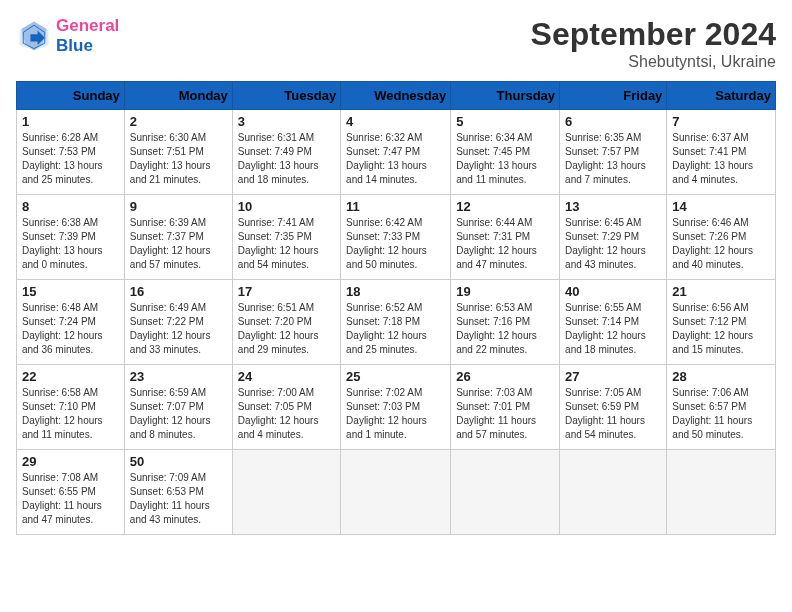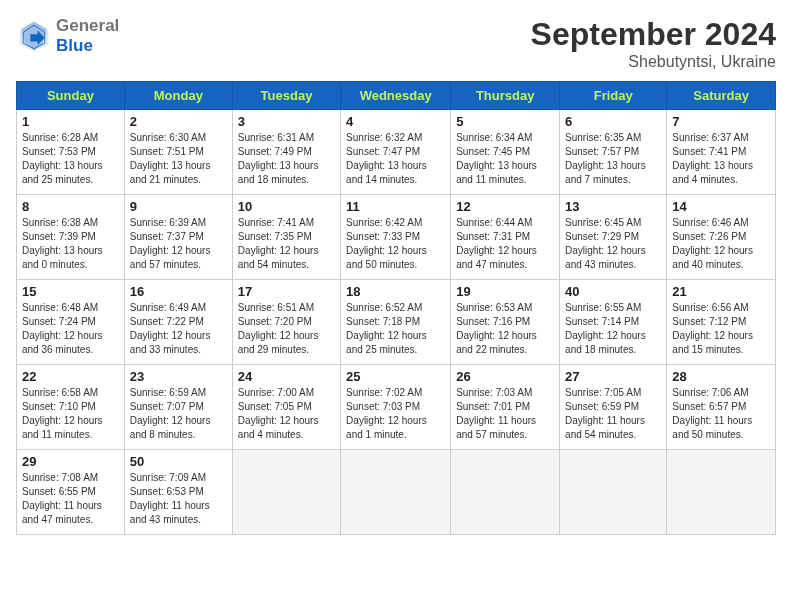--- a/index.html
+++ b/index.html
@@ -37,25 +37,25 @@
       font-size: 16px;
       color: #555;
     }
     .calendar {
       width: 100%;
       border-collapse: collapse;
       border: 1px solid #ccc;
     }
     .calendar th {
       background: #1565c0;
-      color: #bef264;
+      color: #000000;
       font-size: 13px;
       font-weight: bold;
       padding: 6px 4px;
-      text-align: center;
+      text-align: right;
       border: 1px solid #1255a0;
     }
     .calendar td {
       vertical-align: top;
       border: 1px solid #ccc;
       padding: 4px 5px;
       width: 113px;
       min-height: 80px;
       background: #fff;
       font-size: 10.5px;
@@ -86,21 +86,21 @@
 <div class="header">
   <div class="logo">
     <svg class="logo-icon" viewBox="0 0 40 40">
       <polygon points="20,4 36,14 36,30 20,36 4,30 4,14" fill="#1565c0" opacity="0.15"></polygon>
       <polygon points="20,8 32,16 32,28 20,34 8,28 8,16" fill="none" stroke="#1565c0" stroke-width="1"></polygon>
       <polygon points="20,4 34,12 30,28 20,36 10,28 6,12" fill="#1565c0" opacity="0.3"></polygon>
 
       <polygon points="16,18 24,18 24,14 32,22 24,30 24,26 16,26" fill="#1565c0"></polygon>
     </svg>
     <div>
-      <div style="font-size:17px;font-weight:bold;color:#737373;">General</div>
+      <div style="font-size:17px;font-weight:bold;color:#ec4899;">General</div>
       <div style="font-size:17px;font-weight:bold;color:#1565c0;">Blue</div>
     </div>
   </div>
   <div class="title-area">
     <div class="month-title">September 2024</div>
     <div class="subtitle">Shebutyntsi, Ukraine</div>
   </div>
 </div>
 
 <table class="calendar">

